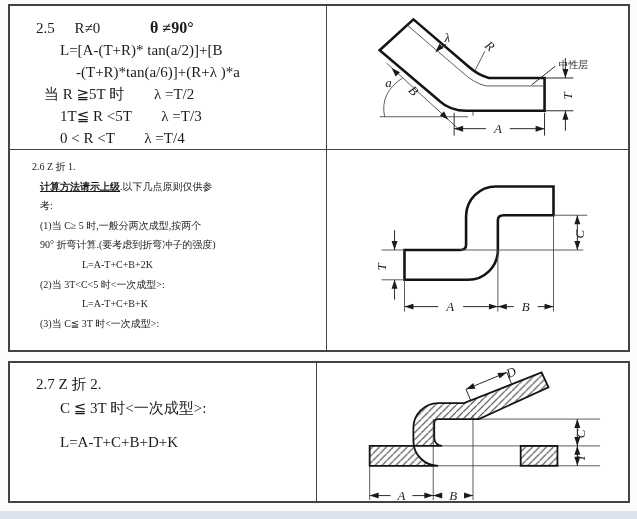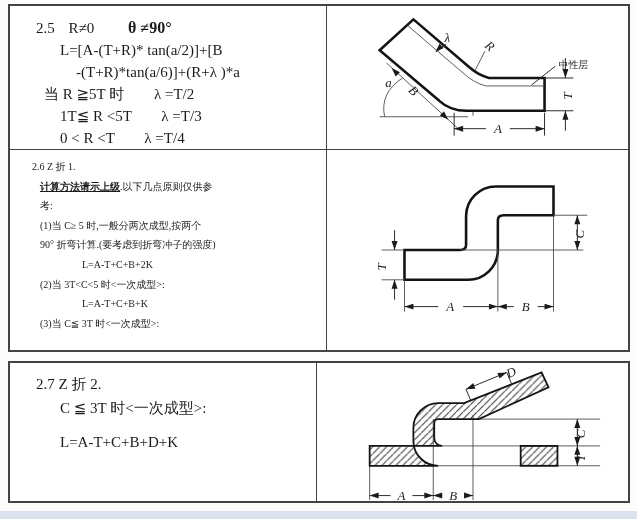--- a/index.html
+++ b/index.html
@@ -18,22 +18,22 @@
   .w3{width:307px;}
   .dcell{flex:1;position:relative;}
   .txt25{padding:11px 4px 0 26px;font-size:15px;line-height:22px;}
   .txt26{padding:7px 4px 0 22px;font-size:10px;line-height:19.6px;}
   .txt27{padding:10px 4px 0 26px;font-size:15px;line-height:22px;}
   .ln{white-space:nowrap;}
   .ind1{padding-left:8px;}
   .ind2{padding-left:24px;}
   .ind3{padding-left:40px;}
   .ind4{padding-left:50px;}
-  .gapL{margin-left:10px;}
-  .gapXL{margin-left:30px;}
+  .gapL{margin-left:16px;}
+  .gapXL{margin-left:46px;}
   .val{margin-left:26px;}
   .theta{font-weight:bold;font-size:16px;}
   .bold-ul{font-weight:bold;text-decoration:underline;}
   .mt2{margin-top:2px;}
   .mt12{margin-top:12px;}
   .strip{position:absolute;left:0;top:511px;width:637px;height:8px;background:#dce3ee;}
   svg{display:block;}
   .dim{stroke:#2a2a2a;stroke-width:1;fill:none;}
   .thin{stroke:#4a4a4a;stroke-width:0.9;fill:none;}
   .part{stroke:#141414;stroke-width:2.6;fill:#ffffff;}

